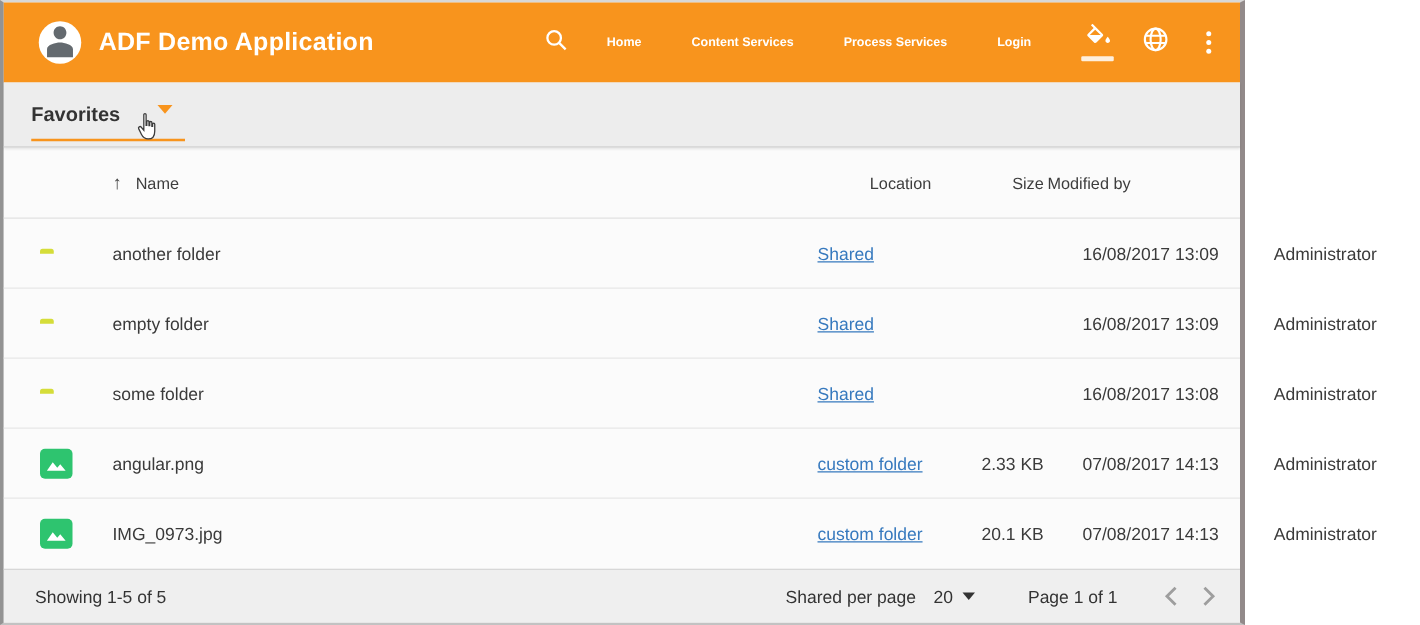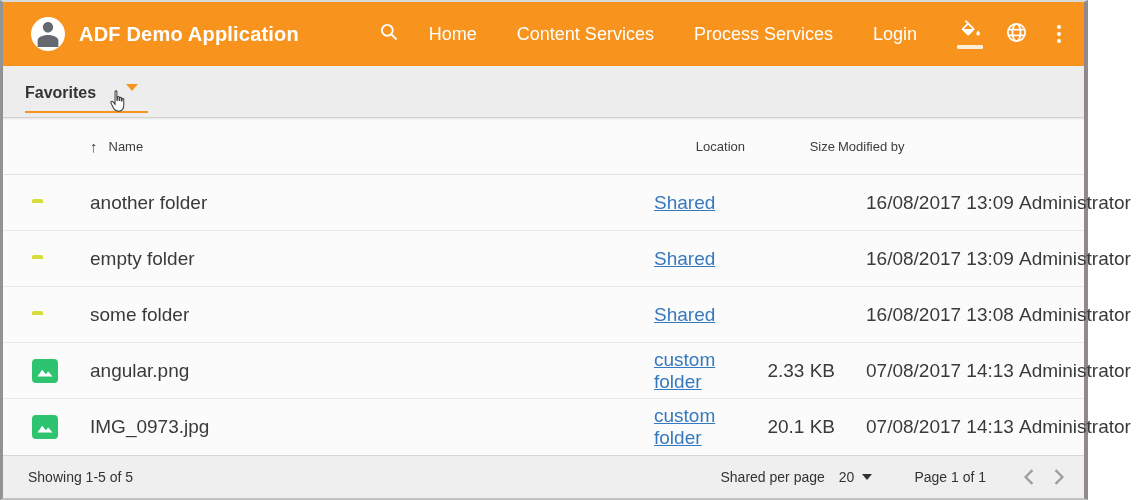--- a/index.html
+++ b/index.html
@@ -1,34 +1,34 @@
 <!DOCTYPE html>
 <html><head>
 <meta charset="utf-8">
 <style>
   * { margin:0; padding:0; box-sizing:border-box; }
   html,body { width:1136px; height:500px; overflow:hidden; background:#fff;
     font-family:"Liberation Sans", sans-serif; }
-  .frame { width:1088px; height:500px;
+  .frame { width:996px; height:500px;
     border-left:3px solid #939393; border-right:4px solid #928a8a;
     border-top:2px solid #d8d8d8; border-bottom:2px solid #c2c2c2;
     display:flex; flex-direction:column; background:#fbfbfb; }
 
   
   .app-header { height:64px; flex-shrink:0; background:#F8941D; color:#fff;
     display:flex; align-items:center; padding:0 18px 0 28px; }
   .avatar { width:34px; height:34px; border-radius:50%; background:#fff;
     display:flex; align-items:flex-end; justify-content:center; overflow:hidden; flex-shrink:0; }
   .app-title { font-size:20px; font-weight:bold; margin-left:14px; letter-spacing:.2px; white-space:nowrap; }
   .spacer { flex:1; }
   .hdr-iconbtn { display:flex; flex-direction:column; align-items:center; justify-content:center;
     cursor:pointer; flex-shrink:0; }
   .search-btn { margin-right:30px; }
   .nav { display:flex; align-items:center; }
-  .nav-item { font-size:18px; font-weight:400; margin-right:40px; white-space:nowrap; cursor:pointer; }
+  .nav-item { font-size:10px; font-weight:700; margin-right:40px; white-space:nowrap; cursor:pointer; }
   .bucket-btn { margin-right:22px; }
   .bucket-bar { width:26px; height:4px; background:rgba(255,255,255,.85); margin-top:1px; border-radius:1px; }
   .globe-btn { margin-right:24px; }
   .dots-btn { width:14px; }
   .dot { width:4px; height:4px; border-radius:50%; background:#fff; margin:1.5px 0; }
 
   
   .subnav { height:52px; flex-shrink:0; background:#ededed; position:relative;
     border-bottom:1px solid #d2d2d2; box-shadow:0 1px 2px rgba(0,0,0,.10);
     display:flex; align-items:flex-end; padding:0 0 0 22px; }
@@ -44,21 +44,21 @@
   .grid-row { display:grid; grid-template-columns:58px 561px 112px 72px 181px 1fr;
     align-items:center; padding-left:29px; }
   .thead { height:57px; flex-shrink:0; border-bottom:1px solid #e2e2e2; font-size:13px; color:#3d3d3d; }
   .th-name { display:flex; align-items:center; cursor:pointer; }
   .sort-arrow { font-size:15px; margin-right:11px; color:#444; }
   .th-location { text-align:right; padding-right:18px; cursor:pointer; }
   .th-size { text-align:right; cursor:pointer; }
   .th-modified { padding-left:31px; cursor:pointer; }
   .th-modby { padding-left:3px; cursor:pointer; }
 
-  .row { height:56px; font-size:19px; }
+  .row { height:56px; font-size:14px; }
   .row:not(:last-child) { border-bottom:1px solid #e8e8e8; }
   .cell-location { padding-left:3px; }
   .cell-size { text-align:right; }
   .cell-modified { padding-left:31px; }
   .cell-modby { padding-left:3px; }
   a.link { color:#3679BE; text-decoration:underline; cursor:pointer; }
 
   .icon-folder { width:26px; height:19px; background:#D5DD39; border-radius:1px;
     position:relative; margin-top:5px; }
   .icon-folder::before { content:""; position:absolute; top:-4px; left:0; width:11px; height:4px;

